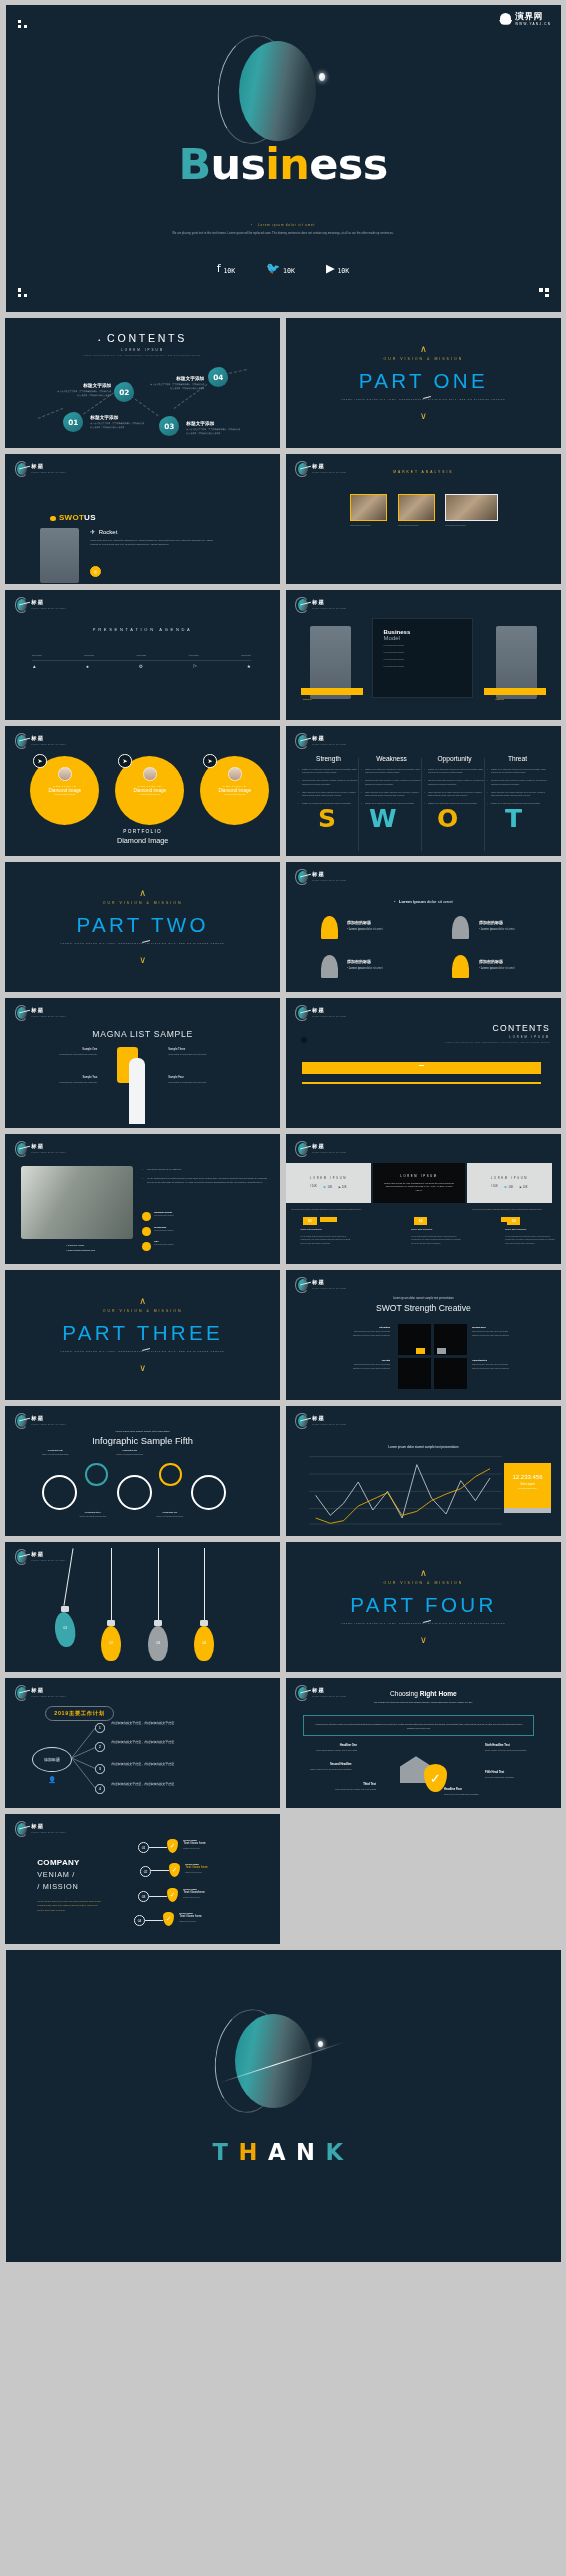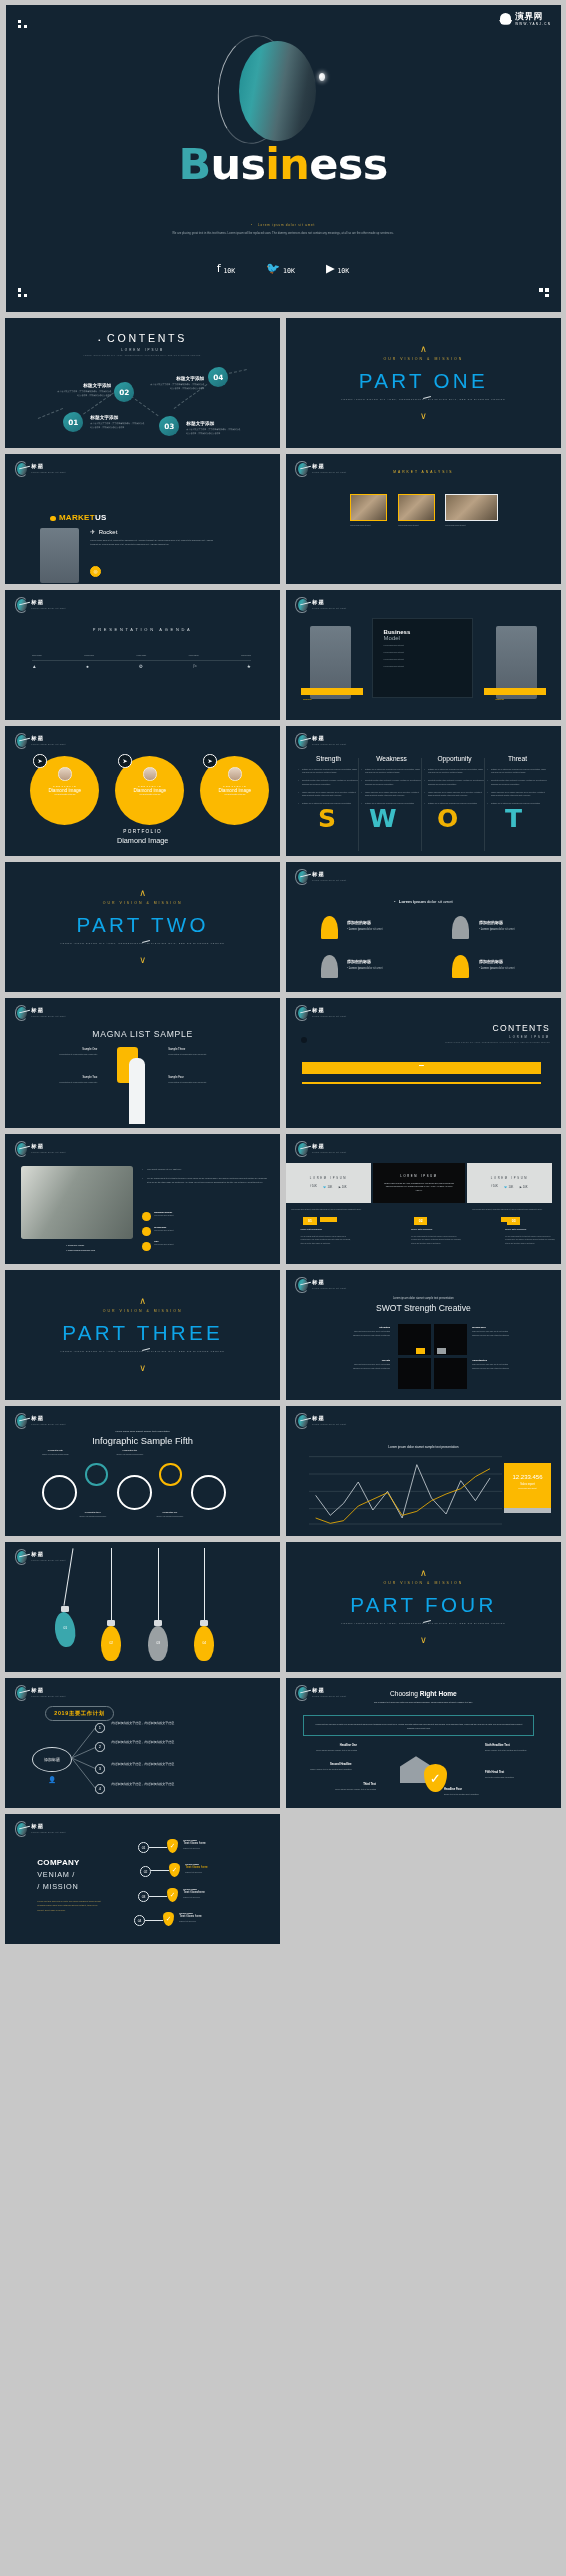--- a/index.html
+++ b/index.html
@@ -428,21 +428,21 @@
             <div class="r"></div>
             <div class="b"></div>
             <div class="ln"></div>
           </div>
         <div class="mt">
             <div class="t1">标题</div>
         <div class="t2">Lorem ipsum dolor sit amet</div>
           </div>
       </div>
       <div class="about-h">
-        <span class="bullet"></span><span class="y">MARKET</span><span class="w">US</span>
+        <span class="bullet"></span><span class="y">SWOT</span><span class="w">US</span>
       </div>
       <div class="person" style="left:35px;top:74px;width:39px;height:55px;"></div>
       <div class="about-card" style="left:85px;top:74px;width:130px;">
         <div class="ttl">
             <span>✈</span>
             <span>Rocket</span>
           </div>
         <div class="body">Lorem ipsum dolor st at, consectetur adipiscing elit. Aliquam tincidunt an.
 Lorem ipsum dolor st at, consectetur adipiscing elit. Aliquam tincidunt an.
 Lorem ipsum dolor st at, consectetur adipiscing elit. Aliquam tincidunt an.</div>
@@ -1123,15 +1123,26 @@
         </div>
       <div class="cvm-t" style="left:174px;top:98px;">
         <div class="a">Service Name</div>
           <div class="b">Text Goes here</div>
           <div class="c">Sample text goes here</div>
         </div>
     </div>
 
   </div>
 
+  <div class="slide final">
+    <div class="planet-wrap" style="left:219px;top:60px;width:120px;height:106px;">
+      <div class="planet-ring" style="left:-9.3px;top:-1.3px;width:69px;height:104px;transform:rotate(6deg);"></div>
+      <div class="planet-ball" style="left:10.6px;top:4px;width:77px;height:94px;"></div>
+      <div class="planet-streak" style="left:-8px;top:52px;width:130px;"></div>
+      <div class="planet-moon" style="left:93px;top:31px;width:5.3px;height:6px;"></div>
+    </div>
+    <div class="thank" style="top:189px;">
+      <span class="t1">T</span><span class="t2">H</span><span class="t3">A</span><span class="t3">N</span><span class="t4">K</span>
+    </div>
+  </div>
 
 </div>
 
 
 </body></html>

